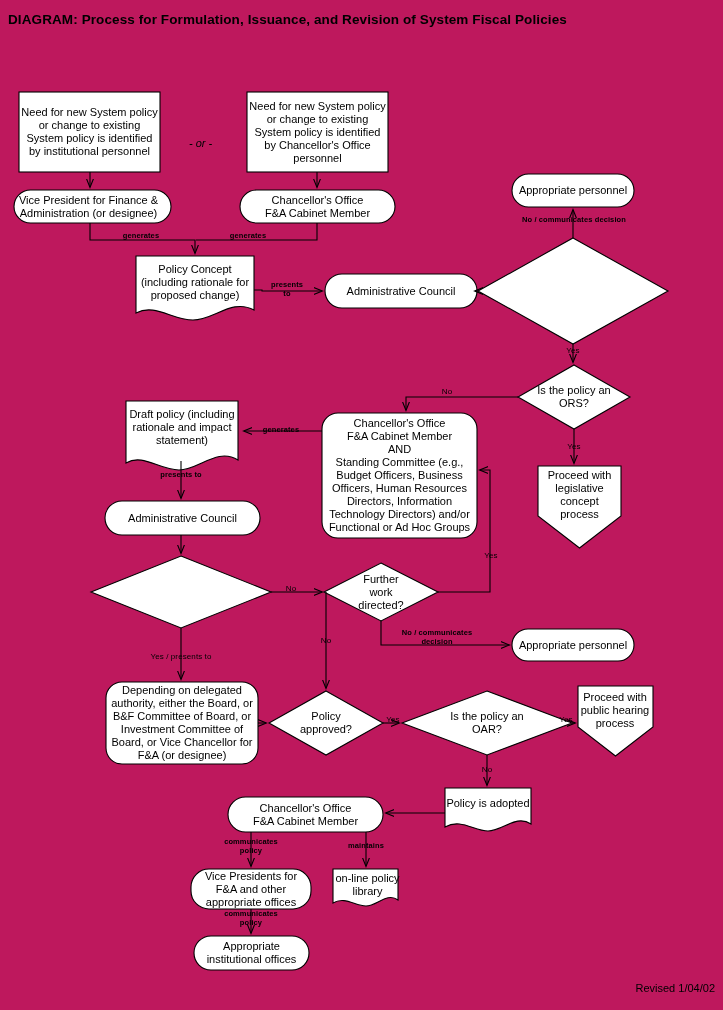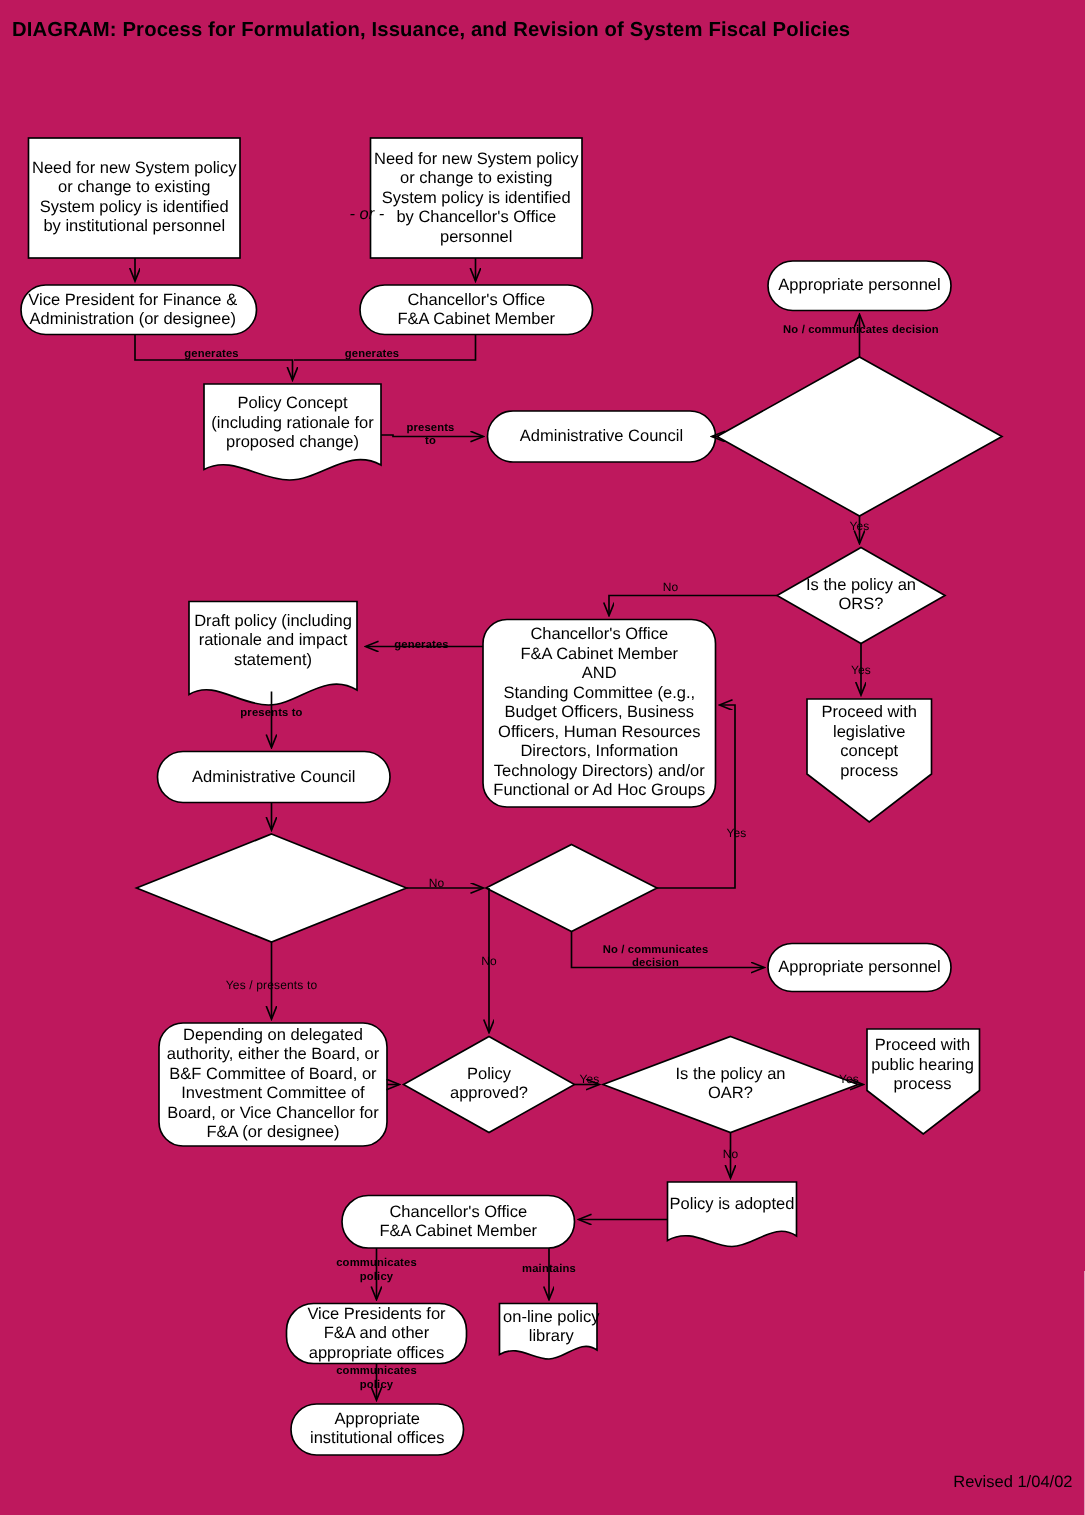--- a/index.html
+++ b/index.html
@@ -198,21 +198,21 @@
 or change to existing
 System policy is identified
 by institutional personnel</div>
 
   <div class="lbl" style="left:247px;top:92px;width:141px;height:80px;">Need for new System policy
 or change to existing
 System policy is identified
 by Chancellor's Office
 personnel</div>
 
-  <div class="or-lbl" style="left:189px;top:137px;margin-left:44px;">- or -</div>
+  <div class="or-lbl" style="left:189px;top:137px;">- or -</div>
 
   <div class="lbl" style="left:14px;top:190px;width:149px;height:33px;">Vice President for Finance &amp;
 Administration (or designee)</div>
 
   <div class="lbl" style="left:240px;top:190px;width:155px;height:33px;">Chancellor's Office
 F&amp;A Cabinet Member</div>
 
   <div class="lbl" style="left:136px;top:258px;width:118px;height:48px;">Policy Concept
 (including rationale for
 proposed change)</div>
@@ -240,20 +240,23 @@
 Technology Directors) and/or
 Functional or Ad Hoc Groups</div>
 
   <div class="lbl" style="left:126px;top:403px;width:112px;height:48px;">Draft policy (including
 rationale and impact
 statement)</div>
 
   <div class="lbl" style="left:105px;top:501px;width:155px;height:34px;">Administrative Council</div>
 
 
+  <div class="lbl" style="left:344px;top:570px;width:74px;height:44px;">Further
+work
+directed?</div>
 
   <div class="lbl" style="left:512px;top:629px;width:122px;height:32px;">Appropriate personnel</div>
 
   <div class="lbl" style="left:106px;top:684px;width:152px;height:78px;">Depending on delegated
 authority, either the Board, or
 B&amp;F Committee of Board, or
 Investment Committee of
 Board, or Vice Chancellor for
 F&amp;A (or designee)</div>
 

